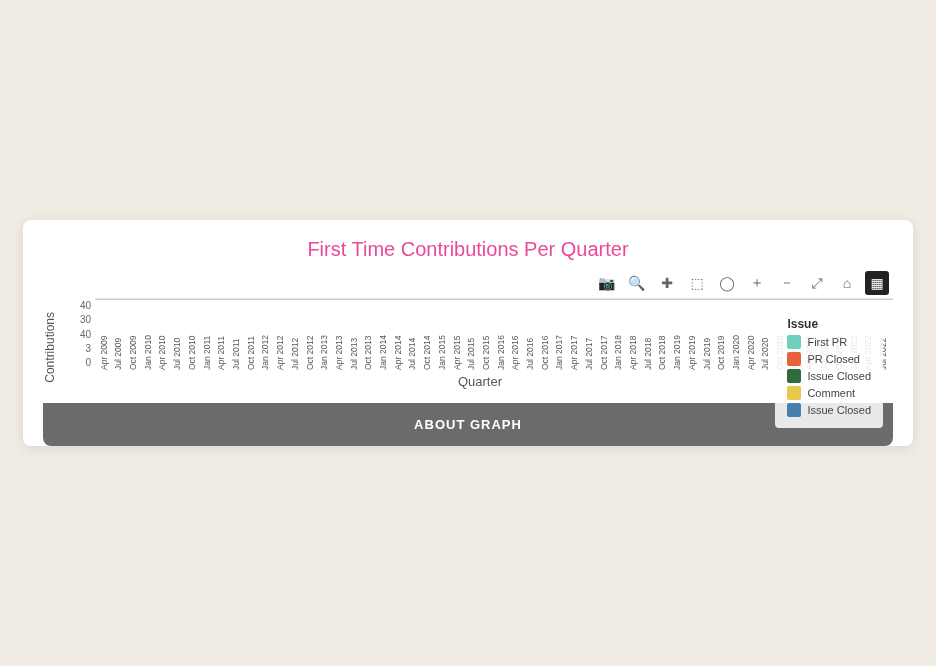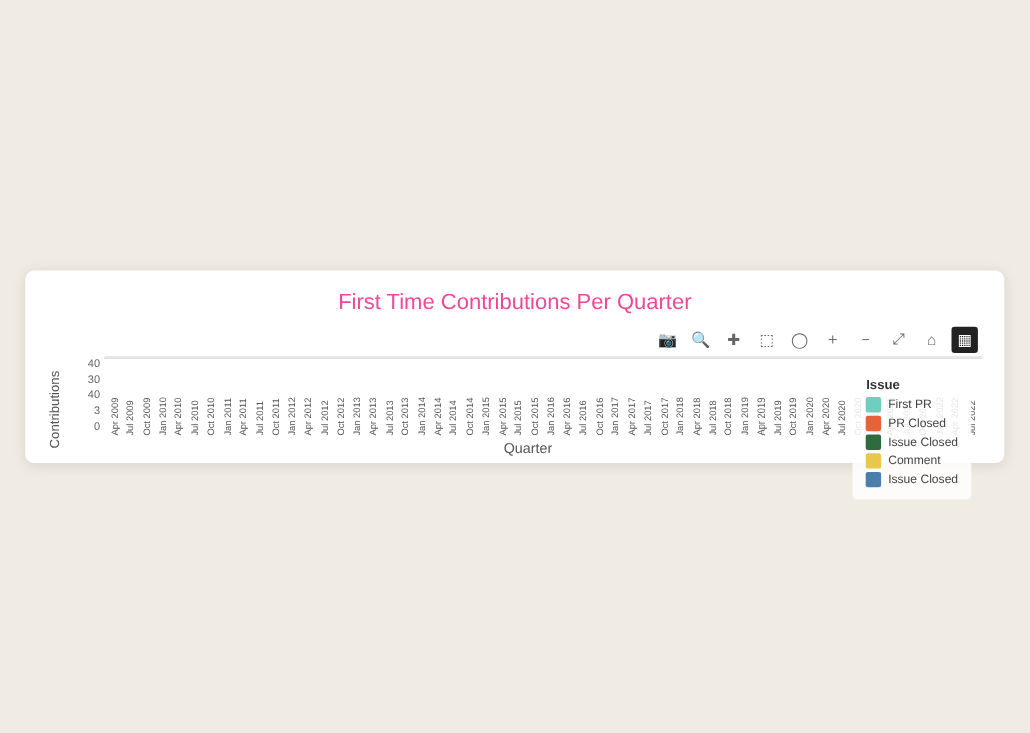--- a/index.html
+++ b/index.html
@@ -713,13 +713,14 @@
                   </div>
                 </div>
             </div>
           </div>
         </div>
       </div>
       <div class="x-axis-title">Quarter</div>
     </div>
   </div>
 
+  <button class="about-btn">ABOUT GRAPH</button>
 </div>
 
 </body></html>

